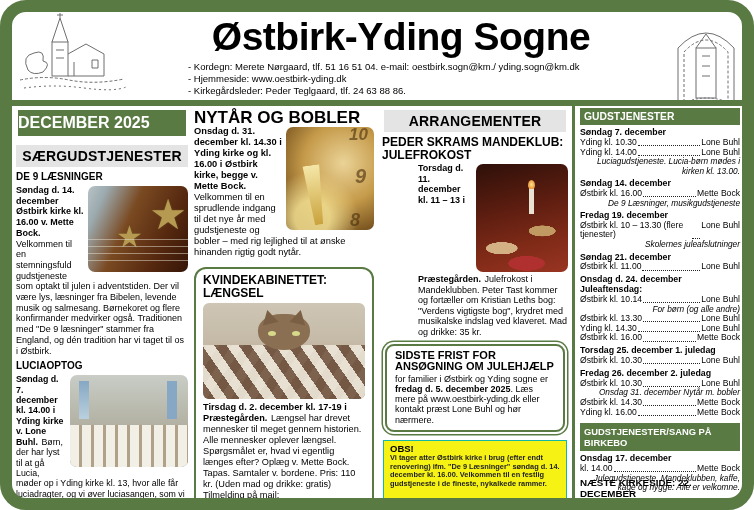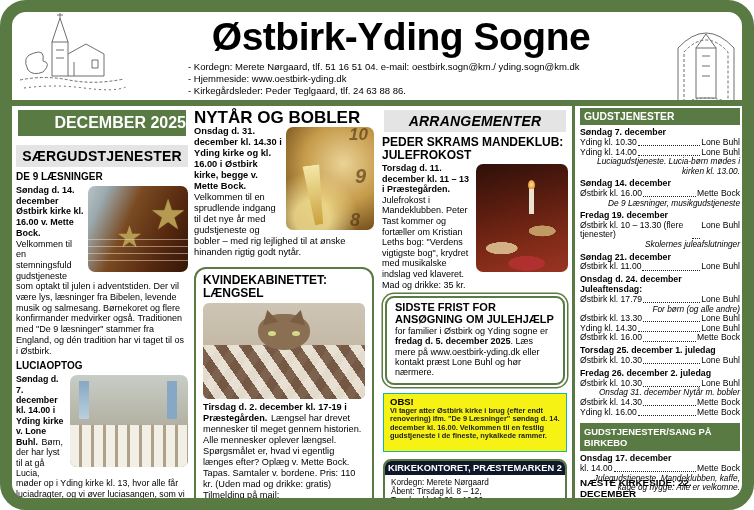--- a/index.html
+++ b/index.html
@@ -14,21 +14,21 @@
   .title{font-size:39px;font-weight:bold;text-align:center;line-height:42px;margin-top:4px;letter-spacing:-.5px;}
   .contacts{font-size:9.5px;line-height:12px;padding-left:58px;margin-top:3px;}
   .hdivider{position:absolute;left:12px;right:12px;top:100px;height:6px;background:#5a7a44;z-index:5;}
   .vline{position:absolute;left:572px;top:106px;bottom:12px;width:3px;background:#5a7a44;z-index:5;}
   
   .col{position:absolute;top:108px;}
   .col1{left:16px;width:172px;}
   .col2{left:194px;width:180px;}
   .col3{left:382px;width:186px;}
   .col4{left:580px;width:160px;}
-  .month-banner{background:#5a7a44;color:#fff;font-weight:bold;font-size:16px;text-align:right;
+  .month-banner{background:#5a7a44;color:#fff;font-weight:bold;font-size:16px;text-align:left;
     padding:4px 0;margin:2px 2px 9px 2px;}
   .gray-banner{background:#e4e4e4;color:#000;font-weight:bold;font-size:14px;text-align:center;
     padding:3px 0;margin-bottom:3px;letter-spacing:.2px;}
   .art-head{font-size:10px;font-weight:bold;line-height:12px;margin:4px 0 2px 0;}
   .art{font-size:9px;line-height:10.7px;margin:0 0 3px 0;}
   .art b{margin-right:1px;}
   .ph{float:right;position:relative;overflow:hidden;border-radius:7px;margin:1px 0 2px 4px;}
   
   .img-violin{width:100px;height:86px;background:
     linear-gradient(115deg,#b7c3c6 0%,#9cabb0 14%,#7a4a22 40%,#56280f 72%,#351607 100%);}
@@ -183,23 +183,23 @@
         </span>
       </div>
       <p class="art" style="font-size:9.2px;line-height:11px;margin:0;">
         <b>Tirsdag d. 2. december kl. 17-19 i Præstegården.</b>
         <span>Længsel har drevet mennesker til meget gennem historien. Alle mennesker oplever længsel. Spørgsmålet er, hvad vi egentlig længes efter? Oplæg v. Mette Bock. Tapas. Samtaler v. bordene. Pris: 110 kr. (Uden mad og drikke: gratis) Tilmelding på mail: oestbirk.sogn@km.dk</span>
       </p>
     </div>
   </div>
 
   <div class="col col3">
-    <div class="gray-banner" style="margin:2px 2px 1px 2px;font-style:italic;">ARRANGEMENTER</div>
+    <div class="gray-banner" style="margin:2px 2px 1px 2px;">ARRANGEMENTER</div>
     <div class="art-head" style="font-size:12px;line-height:12.5px;">PEDER SKRAMS MANDEKLUB: JULEFROKOST</div>
-    <p class="art" style="font-size:9px;line-height:10.6px;">
+    <p class="art" style="font-size:9px;line-height:10.6px;margin-left:36px;">
       <span class="ph img-frokost">
         <span class="candle"></span>
       </span>
       <b>Torsdag d. 11. december kl. 11 – 13 i Præstegården.</b>
       <span>Julefrokost i Mandeklubben. Peter Tast kommer og fortæller om Kristian Leths bog: "Verdens vigtigste bog", krydret med musikalske indslag ved klaveret. Mad og drikke: 35 kr.</span>
     </p>
     <div class="double-box">
       <div class="bh">SIDSTE FRIST FOR ANSØGNING OM JULEHJÆLP</div>
       <div class="bt">
         <span>for familier i Østbirk og Yding sogne er</span>
@@ -266,21 +266,21 @@
       <div class="svc-row">
           <span class="l">Østbirk kl. 11.00</span>
           <span class="fill"></span>
           <span class="r">Lone Buhl</span>
         </div>
     </div>
 
     <div class="svc-group">
       <div class="svc-date">Onsdag d. 24. december Juleaftensdag:</div>
       <div class="svc-row">
-          <span class="l">Østbirk kl. 17.79</span>
+          <span class="l">Østbirk kl. 10.14</span>
           <span class="fill"></span>
           <span class="r">Lone Buhl</span>
         </div>
       <div class="svc-note">For børn (og alle andre)</div>
       <div class="svc-row">
           <span class="l">Østbirk kl. 13.30</span>
           <span class="fill"></span>
           <span class="r">Lone Buhl</span>
         </div>
       <div class="svc-row">

